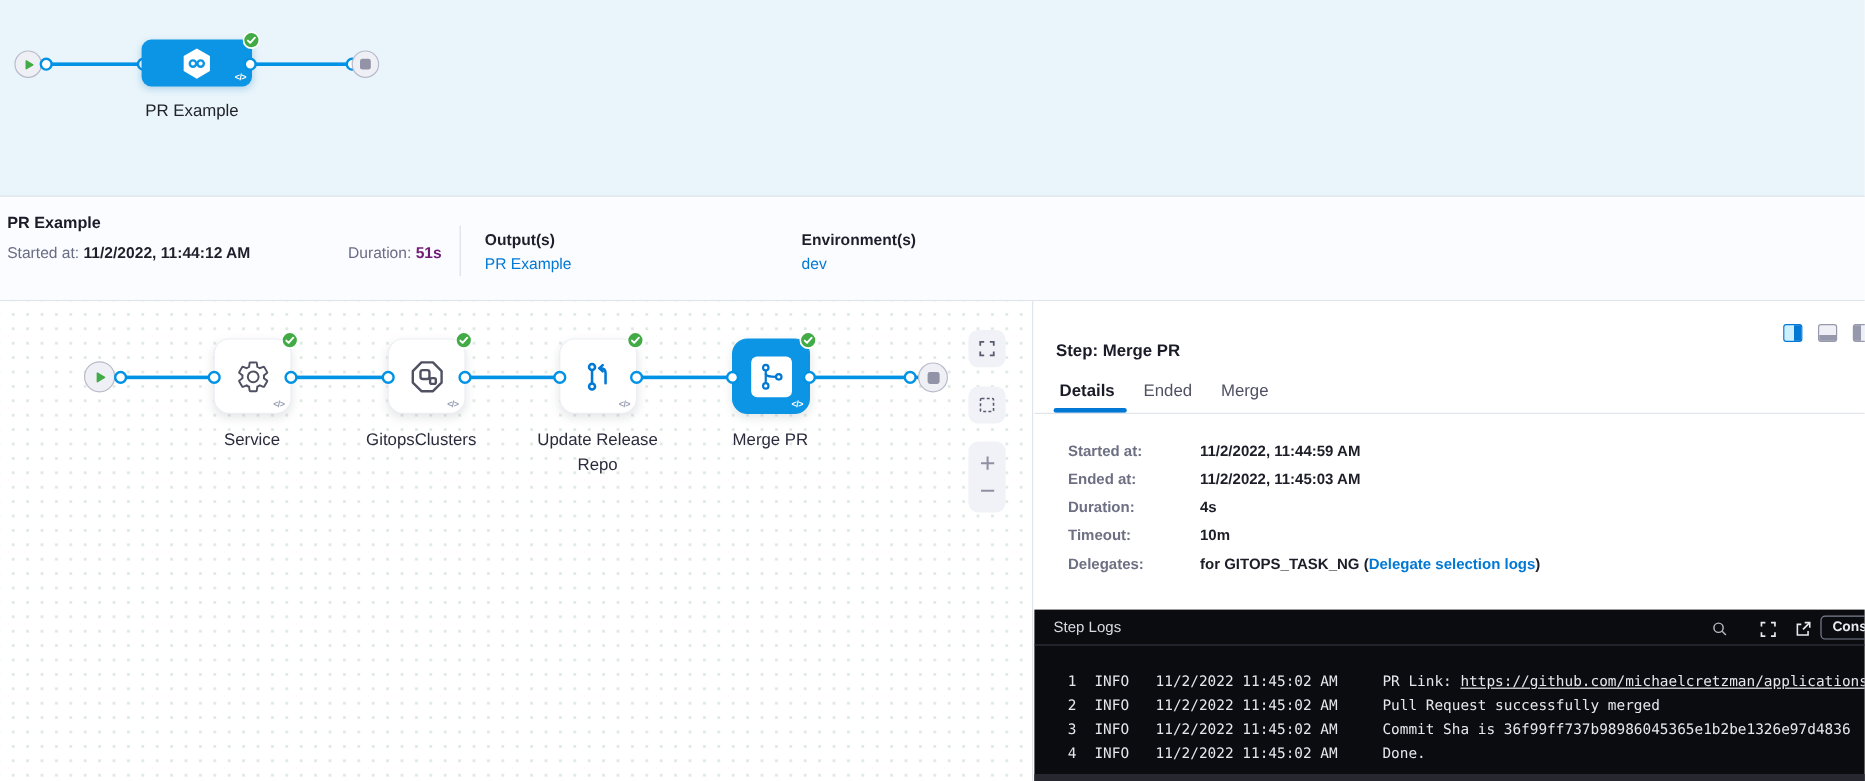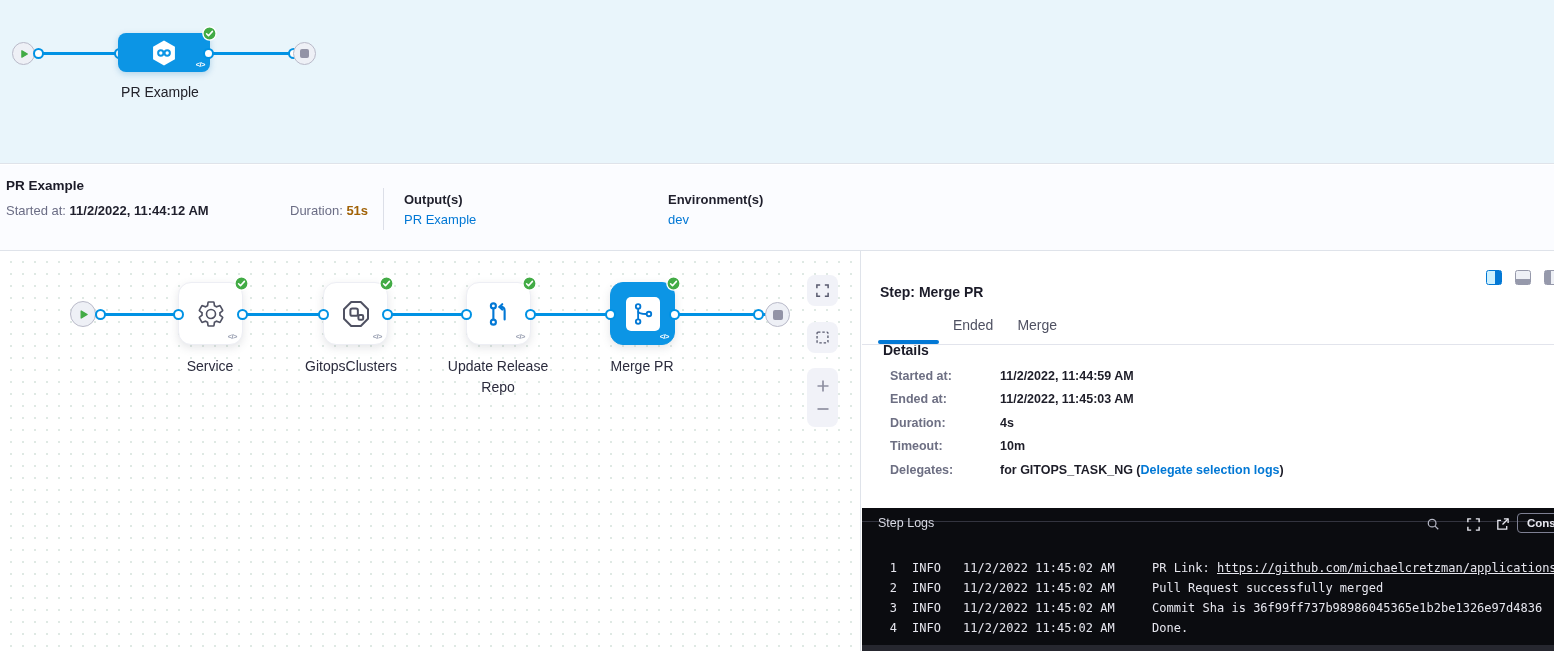--- a/index.html
+++ b/index.html
@@ -25,21 +25,21 @@
   .stage-label { position:absolute; left:100px; top:84px; width:120px; text-align:center;
     font-size:14px; color:#22222a; }
 
   
   .info-bar { position:absolute; left:0; top:165px; width:1554px; height:86px;
     background:#fbfcff; border-bottom:1px solid #dfe3ea; }
   .ib-title { position:absolute; left:6px; top:13px; font-size:13.5px; font-weight:bold; color:#1b1b28; }
   .ib-row { position:absolute; left:6px; top:38px; font-size:13px; color:#6b6d85; }
   .ib-row b { color:#1f1f2c; font-weight:700; }
   .ib-duration { position:absolute; left:290px; top:38px; font-size:13px; color:#6b6d85; }
-  .ib-duration b { color:#a16207; font-weight:600; }
+  .ib-duration b { color:#701a75; font-weight:600; }
   .ib-divider { position:absolute; left:383px; top:23px; width:1px; height:42px; background:#dcdfe8; }
   .ib-col-label { font-size:13px; font-weight:bold; color:#1f1f2c; }
   .ib-col-link { font-size:13px; color:#0278d5; margin-top:5px; cursor:pointer; }
   .ib-col { position:absolute; top:27px; }
 
   
   .canvas { position:absolute; left:0; top:251px; width:861px; height:400px;
     background:#fff; border-right:1px solid #dfe3ea;
     background-image:radial-gradient(circle,#dfe9e4 1.1px,transparent 1.3px);
     background-size:12px 12px; background-position:5px 5px; }
@@ -64,34 +64,34 @@
   .layout-toggles { position:absolute; top:19px; left:624px; display:flex; gap:13px; }
   .lt-icon { width:16px; height:15px; border-radius:2.5px; flex:none; cursor:pointer; }
   .lt-icon.active { border:1.5px solid #0278d5;
     background:linear-gradient(to right,#cdf0fe 55%,#0278d5 55%); }
   .lt-icon.bottom { border:1.5px solid #9699ab;
     background:linear-gradient(to bottom,#eef0f6 60%,#9699ab 60%); }
   .lt-icon.left { border:1.5px solid #9699ab;
     background:linear-gradient(to right,#9699ab 40%,#eef0f6 40%); }
   .tabs { position:absolute; left:21px; top:66px; display:flex; gap:24px; font-size:14px; }
   .tab { color:#4f5162; cursor:pointer; }
-  .tab.active { color:#1b1b28; font-weight:bold;margin-top:25px; }
+  .tab.active { color:#1b1b28; font-weight:bold; }
   .tab-underline { position:absolute; left:16px; top:89px; width:61px; height:4px;
     background:#0278d5; border-radius:2px; }
   .sp-divider { position:absolute; left:0; top:93px; width:692px; height:1px; background:#e2e4ec; }
   .details { position:absolute; left:0; top:113px; width:692px; }
   .detail-row { display:flex; padding-left:28px; height:23.5px; align-items:center;
     font-size:12.5px; font-weight:bold; }
   .d-label { width:110px; color:#6d6f83; }
   .d-value { color:#1d1d28; }
   .d-link { color:#0278d5; cursor:pointer; }
 
   
   .log-panel { position:absolute; left:0; top:257px; width:692px; height:143px; background:#0b0c10; }
-  .log-header { position:absolute; left:0; top:0; width:692px; height:14px;
+  .log-header { position:absolute; left:0; top:0; width:692px; height:30px;
     border-bottom:1px solid #33343f; }
   .log-title { position:absolute; left:16px; top:8px; font-size:12.5px; color:#d8d9e3; }
   .log-ic { position:absolute; top:9px; cursor:pointer; }
   .console-btn { position:absolute; left:655px; top:5px; height:20px; min-width:90px;
     border:1px solid #7e8093; border-radius:4px; color:#e8e8f0; font-size:11.5px;
     font-weight:bold; padding:3px 9px; cursor:pointer; white-space:nowrap; }
   .log-lines { position:absolute; left:0; top:50px; width:692px;
     font-family:"DejaVu Sans Mono",monospace; font-size:12px; color:#e6e6ee; }
   .log-line { display:flex; padding-left:23px; height:20px; line-height:20px; }
   .ln { width:12px; text-align:right; flex:none; }

